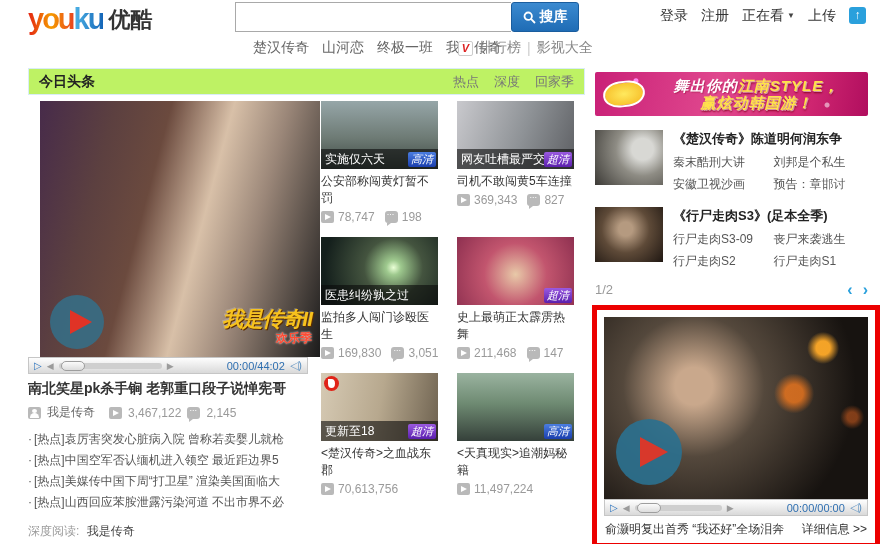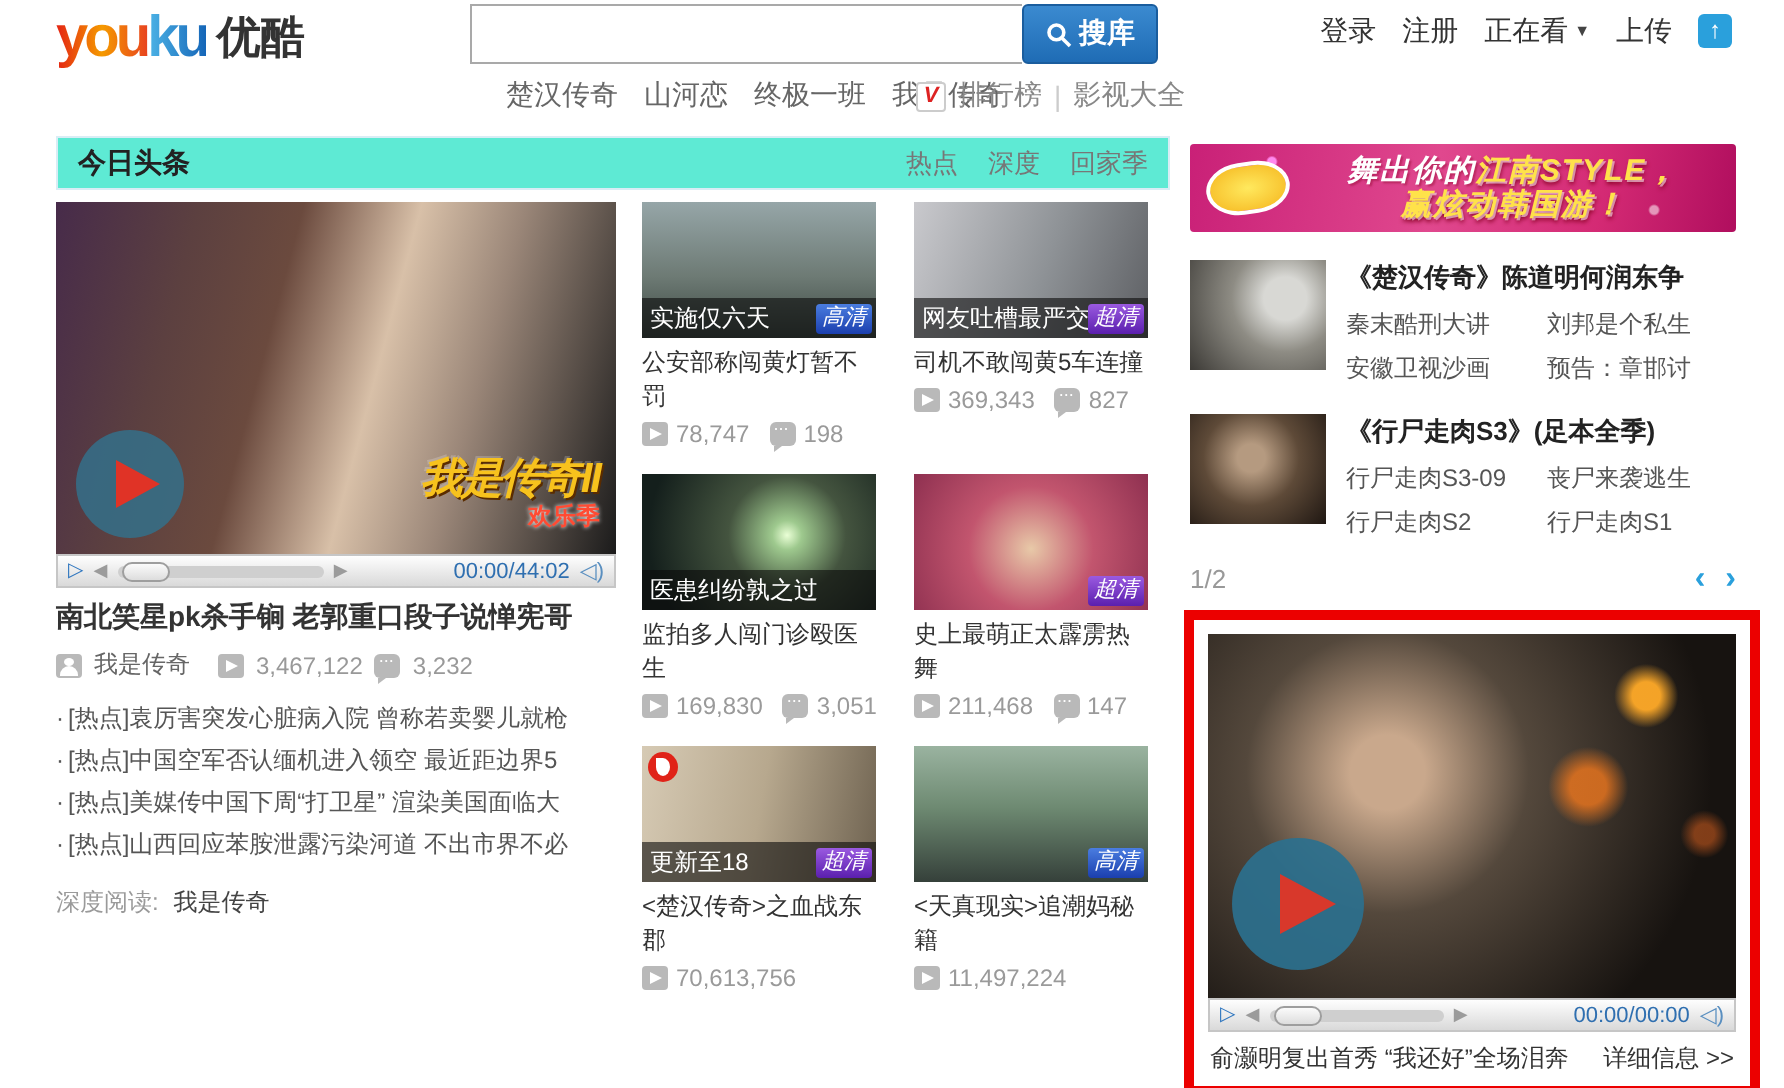--- a/index.html
+++ b/index.html
@@ -40,34 +40,34 @@
   .caret { font-size:8px; color:#444; margin-left:3px; vertical-align:2px; }
   .upload-icon { display:inline-block; width:17px; height:17px; background:#2aa0dc; border-radius:3px;
     color:#fff; font-weight:bold; text-align:center; line-height:16px; font-size:12px; cursor:pointer; }
 
   
   .main { display:flex; padding:0 24px 0 28px; }
   .left-col { width:557px; }
   .right-col { width:273px; margin-left:auto; }
 
   
-  .headline-bar { height:27px; background:#5eead4; border:1px solid #d9edf5; margin-top:6px;
+  .headline-bar { height:27px; background:#bef264; border:1px solid #d9edf5; margin-top:6px;
     display:flex; align-items:center; padding:0 10px; }
   .headline-bar .title { font-size:14px; font-weight:bold; color:#222; }
   .headline-tabs { margin-left:auto; display:flex; gap:15px; color:#777; font-size:13px; }
   .headline-tabs span { cursor:pointer; }
 
   .left-content { display:flex; margin-top:6px; }
   .feature { width:280px; }
   .grid { flex:1; padding-left:13px; display:grid; grid-template-columns:117px 117px;
     column-gap:19px; align-content:start; }
 
   
-  .f-thumb { position:relative; width:280px; height:176px;
-    background:linear-gradient(105deg,#472b4a 0%,#5c4040 22%,#6b4a3e 38%,#d8c0a8 56%,#9a8678 72%,#1b1b1b 100%); }
+  .f-thumb { position:relative; width:280px; height:256px;
+    background:linear-gradient(105deg,#472b4a 0%,#5c4040 22%,#6b4a3e 38%,#d8c0a8 56%,#9a8678 72%,#1b1b1b 100%);margin-left:12px; }
   .bigplay { position:absolute; left:10px; bottom:8px; width:54px; height:54px; border-radius:50%;
     background:rgba(52,112,138,.85); cursor:pointer; }
   .bigplay::before { content:""; position:absolute; left:20px; top:15px;
     border-left:22px solid #e03326; border-top:12px solid transparent; border-bottom:12px solid transparent; }
   .show-logo { position:absolute; right:8px; bottom:10px; text-align:right; }
   .show-logo .m { font-size:21px; font-weight:bold; font-style:italic; color:#f7c21d;
     text-shadow:1px 1px 0 #5a2c00, -1px -1px 0 #fff3; letter-spacing:-1px; }
   .show-logo .s { display:block; font-size:12px; font-weight:bold; color:#ff4b33;
     text-shadow:0 0 2px #fff; margin-top:-3px; }
 
@@ -249,21 +249,21 @@
             <span class="pb-time">00:00/44:02</span>
             <span class="pb-vol">◁)</span>
           </div>
           <div class="f-title">南北笑星pk杀手锏 老郭重口段子说惮宪哥</div>
           <div class="f-stats">
             <span class="mini i-user"></span>
             <span class="uploader">我是传奇</span>
             <span class="mini i-play"></span>
             <span>3,467,122</span>
             <span class="mini i-comm"></span>
-            <span>3,232</span>
+            <span>2,145</span>
           </div>
           <div class="news-list">
             <div class="item"><span class="bullet">·</span><span>[热点]袁厉害突发心脏病入院 曾称若卖婴儿就枪</span></div>
             <div class="item"><span class="bullet">·</span><span>[热点]中国空军否认缅机进入领空 最近距边界5</span></div>
             <div class="item"><span class="bullet">·</span><span>[热点]美媒传中国下周“打卫星” 渲染美国面临大</span></div>
             <div class="item"><span class="bullet">·</span><span>[热点]山西回应苯胺泄露污染河道 不出市界不必</span></div>
           </div>
           <div class="deep-read">
             <span>深度阅读:</span>
             <a>我是传奇</a>

